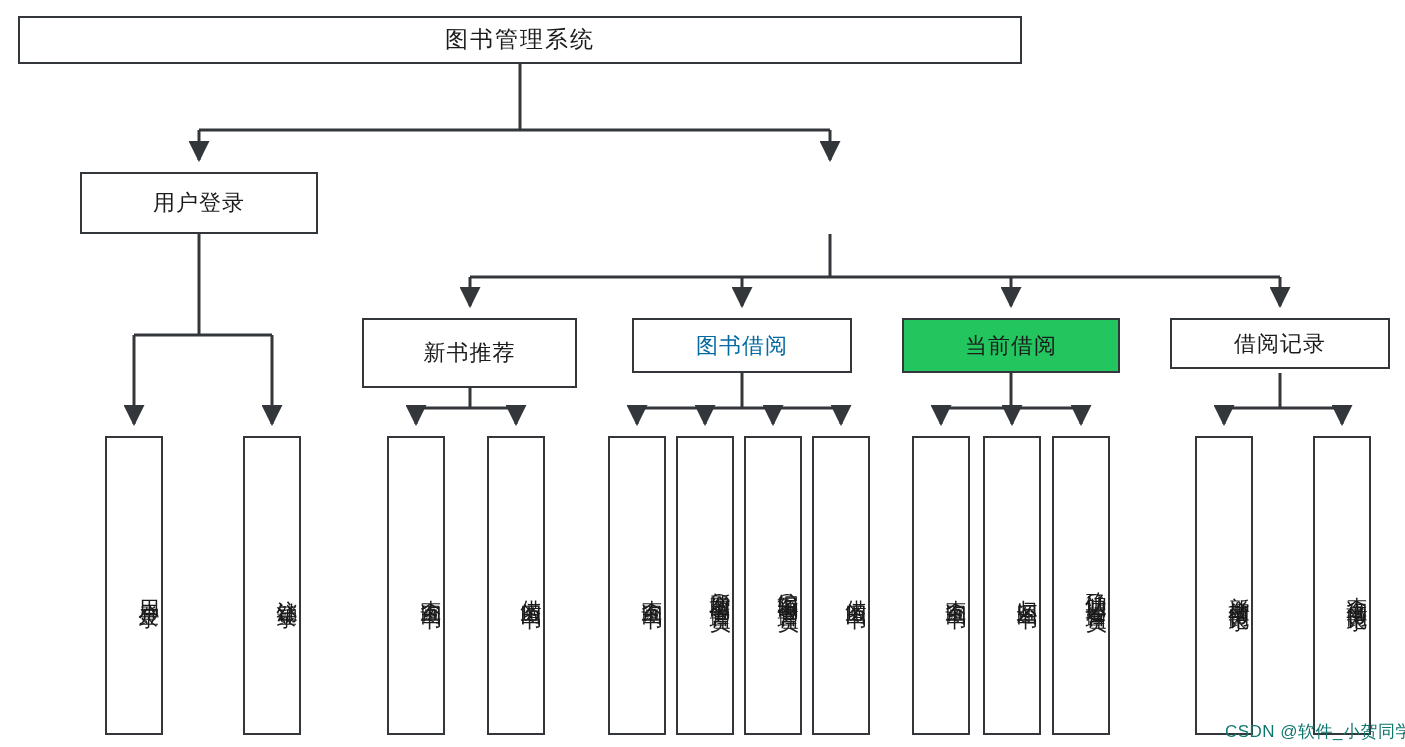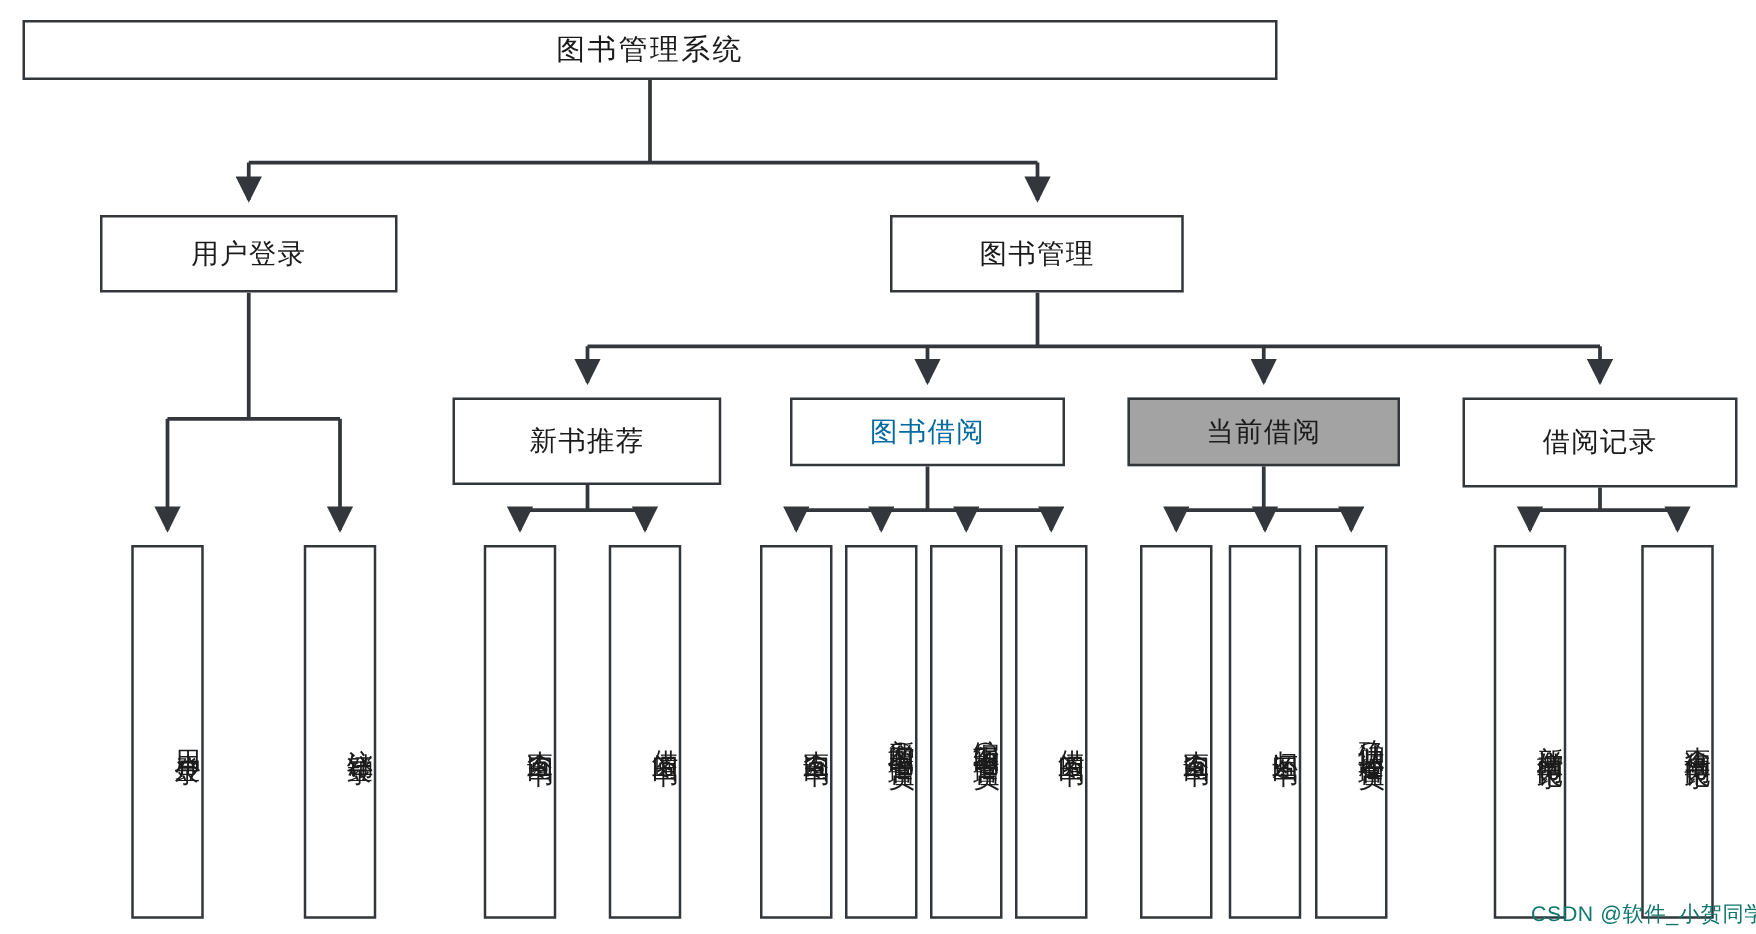--- a/index.html
+++ b/index.html
@@ -124,34 +124,31 @@
     </g>
   </svg>
 
   <div class="node root" style="left: 18px; top: 16px; width: 1004px; height: 48px; border-color: rgb(51, 55, 59); background: rgb(255, 255, 255); color: rgb(27, 27, 27);">
     <span>图书管理系统</span>
   </div>
 
   <div class="node horiz" style="left: 80px; top: 172px; width: 238px; height: 62px; border-color: rgb(51, 55, 59); background: rgb(255, 255, 255); color: rgb(27, 27, 27);">
     <span>用户登录</span>
   </div>
-  <div class="node horiz" style="left: 712px; top: 172px; width: 235px; height: 62px; border-color: rgb(51, 55, 59); background: rgb(255, 255, 255); color: rgb(27, 27, 27);">
-    <span>图书管理</span>
-  </div>
 
   <div class="node horiz" style="left: 362px; top: 318px; width: 215px; height: 70px; border-color: rgb(51, 55, 59); background: rgb(255, 255, 255); color: rgb(27, 27, 27);">
     <span>新书推荐</span>
   </div>
   <div class="node horiz" style="left: 632px; top: 318px; width: 220px; height: 55px; border-color: rgb(51, 55, 59); background: rgb(255, 255, 255); color: #0369a1;">
     <span>图书借阅</span>
   </div>
-  <div class="node horiz" style="left: 902px; top: 318px; width: 218px; height: 55px; border-color: rgb(51, 55, 59); background: #a3a3a3; color: rgb(27, 27, 27);">
+  <div class="node horiz" style="left: 902px; top: 318px; width: 218px; height: 55px; border-color: rgb(51, 55, 59); background: #22c55e; color: rgb(27, 27, 27);">
     <span>当前借阅</span>
   </div>
-  <div class="node horiz" style="left: 1170px; top: 318px; width: 220px; height: 72px; border-color: rgb(51, 55, 59); background: rgb(255, 255, 255); color: rgb(27, 27, 27);">
+  <div class="node horiz" style="left: 1170px; top: 318px; width: 220px; height: 51px; border-color: rgb(51, 55, 59); background: rgb(255, 255, 255); color: rgb(27, 27, 27);">
     <span>借阅记录</span>
   </div>
 
   <div class="node leaf" style="left: 105px; top: 436px; width: 58px; height: 299px; border-color: rgb(51, 55, 59); background: rgb(255, 255, 255); color: rgb(27, 27, 27);">
     <span class="vtext">用户登录</span>
   </div>
   <div class="node leaf" style="left: 243px; top: 436px; width: 58px; height: 299px; border-color: rgb(51, 55, 59); background: rgb(255, 255, 255); color: rgb(27, 27, 27);">
     <span class="vtext">注销登录</span>
   </div>
   <div class="node leaf" style="left: 387px; top: 436px; width: 58px; height: 299px; border-color: rgb(51, 55, 59); background: rgb(255, 255, 255); color: rgb(27, 27, 27);">

